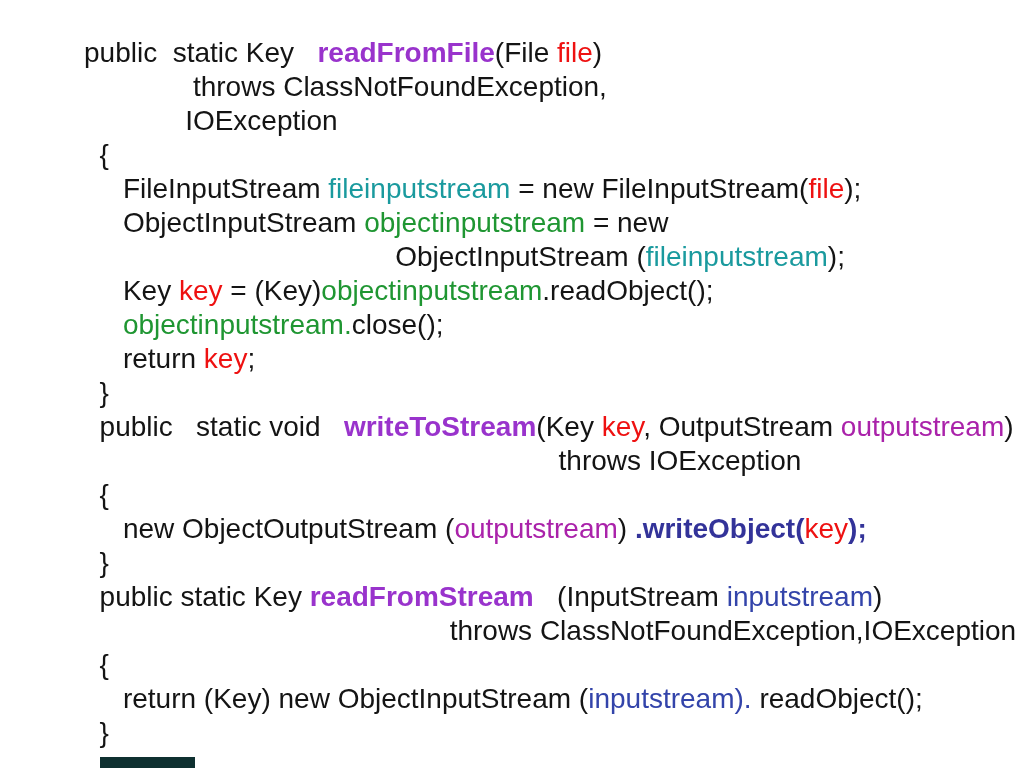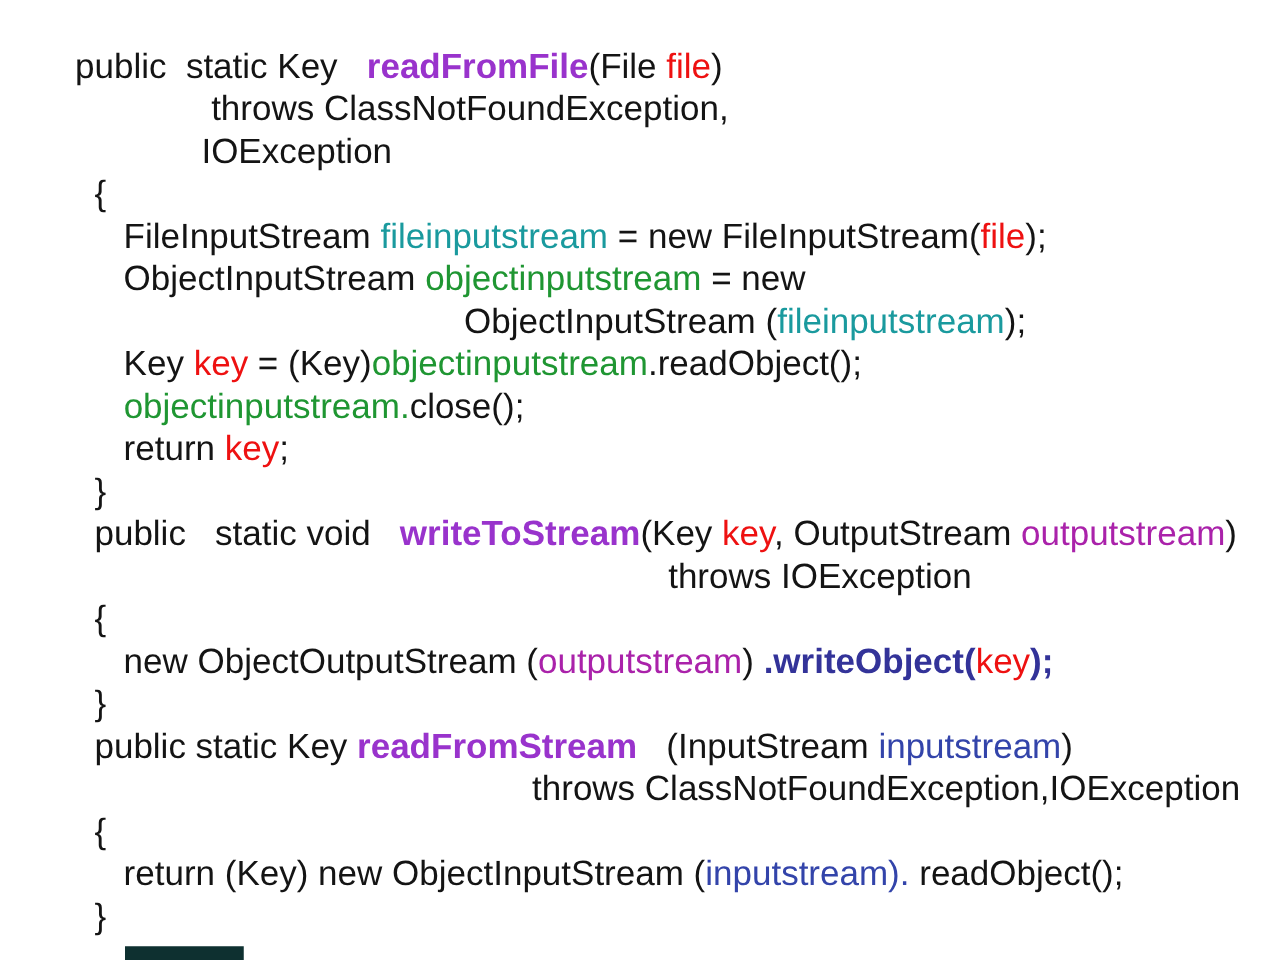--- a/index.html
+++ b/index.html
@@ -6,21 +6,21 @@
   body{
     width:1024px;height:768px;background:#ffffff;overflow:hidden;
     font-family:"Liberation Sans",sans-serif;
   }
   .slide{position:relative;width:1024px;height:768px;background:#ffffff;}
   .code{
     position:absolute;left:60px;top:36px;margin:0;
     font-family:"Liberation Sans",sans-serif;
     font-size:28px;line-height:34px;white-space:pre;color:#141414;
   }
-  .code .line{height:34px;}
+  .code .line{height:34px;margin-left:24px;}
   .code span{white-space:pre;}
   .bottom-bar{position:absolute;left:100px;top:757px;width:95px;height:11px;}
 </style>
 </head>
 <body>
 
 <div class="slide" style="background: rgb(255, 255, 255);">
   <pre class="code" id="code-block" style="font-size: 28px; line-height: 34px;"><div class="line"><span style="color: rgb(20, 20, 20);">public  static Key   </span><span style="color: rgb(153, 51, 204); font-weight: bold;">readFromFile</span><span style="color: rgb(20, 20, 20);">(File </span><span style="color: rgb(238, 17, 17);">file</span><span style="color: rgb(20, 20, 20);">)</span></div><div class="line"><span style="color: rgb(20, 20, 20);">              throws ClassNotFoundException,</span></div><div class="line"><span style="color: rgb(20, 20, 20);">             IOException</span></div><div class="line"><span style="color: rgb(20, 20, 20);">  {</span></div><div class="line"><span style="color: rgb(20, 20, 20);">     FileInputStream </span><span style="color: rgb(26, 154, 158);">fileinputstream</span><span style="color: rgb(20, 20, 20);"> = new FileInputStream(</span><span style="color: rgb(238, 17, 17);">file</span><span style="color: rgb(20, 20, 20);">);</span></div><div class="line"><span style="color: rgb(20, 20, 20);">     ObjectInputStream </span><span style="color: rgb(31, 150, 50);">objectinputstream</span><span style="color: rgb(20, 20, 20);"> = new</span></div><div class="line"><span style="color: rgb(20, 20, 20);">                                        ObjectInputStream (</span><span style="color: rgb(26, 154, 158);">fileinputstream</span><span style="color: rgb(20, 20, 20);">);</span></div><div class="line"><span style="color: rgb(20, 20, 20);">     Key </span><span style="color: rgb(238, 17, 17);">key</span><span style="color: rgb(20, 20, 20);"> = (Key)</span><span style="color: rgb(31, 150, 50);">objectinputstream</span><span style="color: rgb(20, 20, 20);">.readObject();</span></div><div class="line"><span style="color: rgb(20, 20, 20);">     </span><span style="color: rgb(31, 150, 50);">objectinputstream.</span><span style="color: rgb(20, 20, 20);">close();</span></div><div class="line"><span style="color: rgb(20, 20, 20);">     return </span><span style="color: rgb(238, 17, 17);">key</span><span style="color: rgb(20, 20, 20);">;</span></div><div class="line"><span style="color: rgb(20, 20, 20);">  }</span></div><div class="line"><span style="color: rgb(20, 20, 20);">  public   static void   </span><span style="color: rgb(153, 51, 204); font-weight: bold;">writeToStream</span><span style="color: rgb(20, 20, 20);">(Key </span><span style="color: rgb(238, 17, 17);">key</span><span style="color: rgb(20, 20, 20);">, OutputStream </span><span style="color: rgb(170, 34, 170);">outputstream</span><span style="color: rgb(20, 20, 20);">)</span></div><div class="line"><span style="color: rgb(20, 20, 20);">                                                             throws IOException</span></div><div class="line"><span style="color: rgb(20, 20, 20);">  {</span></div><div class="line"><span style="color: rgb(20, 20, 20);">     new ObjectOutputStream (</span><span style="color: rgb(170, 34, 170);">outputstream</span><span style="color: rgb(20, 20, 20);">) </span><span style="color: rgb(51, 51, 153); font-weight: bold;">.writeObject</span><span style="color: rgb(51, 51, 153); font-weight: bold;">(</span><span style="color: rgb(238, 17, 17);">key</span><span style="color: rgb(51, 51, 153); font-weight: bold;">);</span></div><div class="line"><span style="color: rgb(20, 20, 20);">  }</span></div><div class="line"><span style="color: rgb(20, 20, 20);">  public static Key </span><span style="color: rgb(153, 51, 204); font-weight: bold;">readFromStream</span><span style="color: rgb(20, 20, 20);">   (InputStream </span><span style="color: rgb(51, 68, 170);">inputstream</span><span style="color: rgb(20, 20, 20);">)</span></div><div class="line"><span style="color: rgb(20, 20, 20);">                                               throws ClassNotFoundException,IOException</span></div><div class="line"><span style="color: rgb(20, 20, 20);">  {</span></div><div class="line"><span style="color: rgb(20, 20, 20);">     return (Key) new ObjectInputStream (</span><span style="color: rgb(51, 68, 170);">inputstream).</span><span style="color: rgb(20, 20, 20);"> readObject();</span></div><div class="line"><span style="color: rgb(20, 20, 20);">  }</span></div></pre>
   <div class="bottom-bar" id="bottom-bar" style="background: rgb(14, 48, 48);"></div>
 </div>

